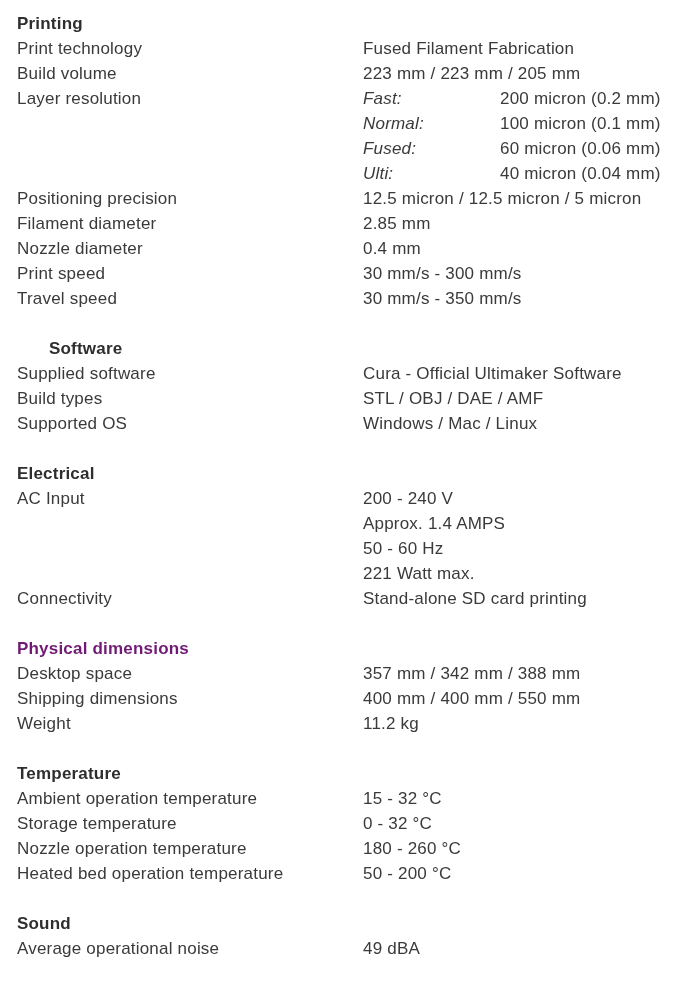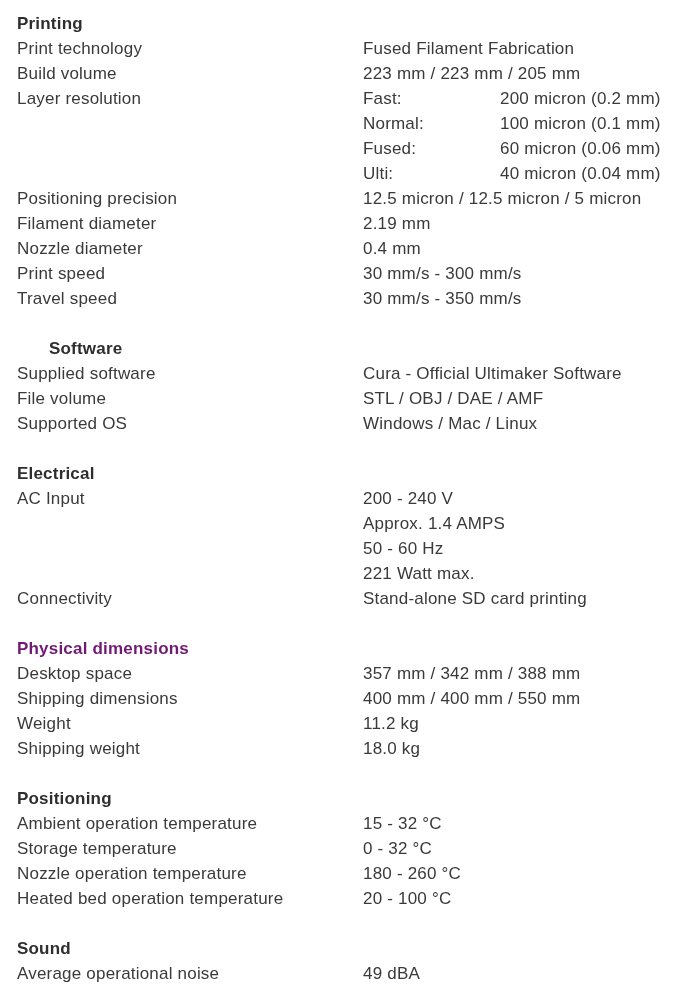--- a/index.html
+++ b/index.html
@@ -32,20 +32,21 @@
     line-height: 25px;
   }
   .label {
     width: 346px;
     flex: 0 0 346px;
   }
   .value { flex: 1 1 auto; white-space: nowrap; }
   .mode-name {
     display: inline-block;
     width: 137px;
+    font-style: italic;
   }
 </style>
 </head>
 <body style="background: rgb(255, 255, 255); color: rgb(58, 58, 58);">
 
 <div class="sheet" id="spec-sheet">
     <div class="section">
     <div class="heading" style="color: rgb(46, 46, 46);">Printing</div>
   <div class="line">
     <div class="label">Print technology</div>
@@ -78,21 +79,21 @@
     <div class="value"><span>
     <span class="mode-name">Ulti:</span><span>40 micron (0.04 mm)</span>
   </span></div>
   </div>
       <div class="line">
     <div class="label">Positioning precision</div>
     <div class="value">12.5 micron / 12.5 micron / 5 micron</div>
   </div>
       <div class="line">
     <div class="label">Filament diameter</div>
-    <div class="value">2.19 mm</div>
+    <div class="value">2.85 mm</div>
   </div>
       <div class="line">
     <div class="label">Nozzle diameter</div>
     <div class="value">0.4 mm</div>
   </div>
       <div class="line">
     <div class="label">Print speed</div>
     <div class="value">30 mm/s - 300 mm/s</div>
   </div>
       <div class="line">
@@ -100,21 +101,21 @@
     <div class="value">30 mm/s - 350 mm/s</div>
   </div>
     </div>
     <div class="section">
     <div class="heading" style="color: rgb(46, 46, 46); margin-left: 32px;">Software</div>
   <div class="line">
     <div class="label">Supplied software</div>
     <div class="value">Cura - Official Ultimaker Software</div>
   </div>
       <div class="line">
-    <div class="label">File volume</div>
+    <div class="label">Build types</div>
     <div class="value">STL / OBJ / DAE / AMF</div>
   </div>
       <div class="line">
     <div class="label">Supported OS</div>
     <div class="value">Windows / Mac / Linux</div>
   </div>
     </div>
     <div class="section">
     <div class="heading" style="color: rgb(46, 46, 46);">Electrical</div>
   <div class="line">
@@ -145,42 +146,38 @@
     <div class="value">357 mm / 342 mm / 388 mm</div>
   </div>
       <div class="line">
     <div class="label">Shipping dimensions</div>
     <div class="value">400 mm / 400 mm / 550 mm</div>
   </div>
       <div class="line">
     <div class="label">Weight</div>
     <div class="value">11.2 kg</div>
   </div>
-      <div class="line">
-    <div class="label">Shipping weight</div>
-    <div class="value">18.0 kg</div>
-  </div>
     </div>
     <div class="section">
-    <div class="heading" style="color: rgb(46, 46, 46);">Positioning</div>
+    <div class="heading" style="color: rgb(46, 46, 46);">Temperature</div>
   <div class="line">
     <div class="label">Ambient operation temperature</div>
     <div class="value">15 - 32 °C</div>
   </div>
       <div class="line">
     <div class="label">Storage temperature</div>
     <div class="value">0 - 32 °C</div>
   </div>
       <div class="line">
     <div class="label">Nozzle operation temperature</div>
     <div class="value">180 - 260 °C</div>
   </div>
       <div class="line">
     <div class="label">Heated bed operation temperature</div>
-    <div class="value">20 - 100 °C</div>
+    <div class="value">50 - 200 °C</div>
   </div>
     </div>
     <div class="section">
     <div class="heading" style="color: rgb(46, 46, 46);">Sound</div>
   <div class="line">
     <div class="label">Average operational noise</div>
     <div class="value">49 dBA</div>
   </div>
     </div>
   </div>

